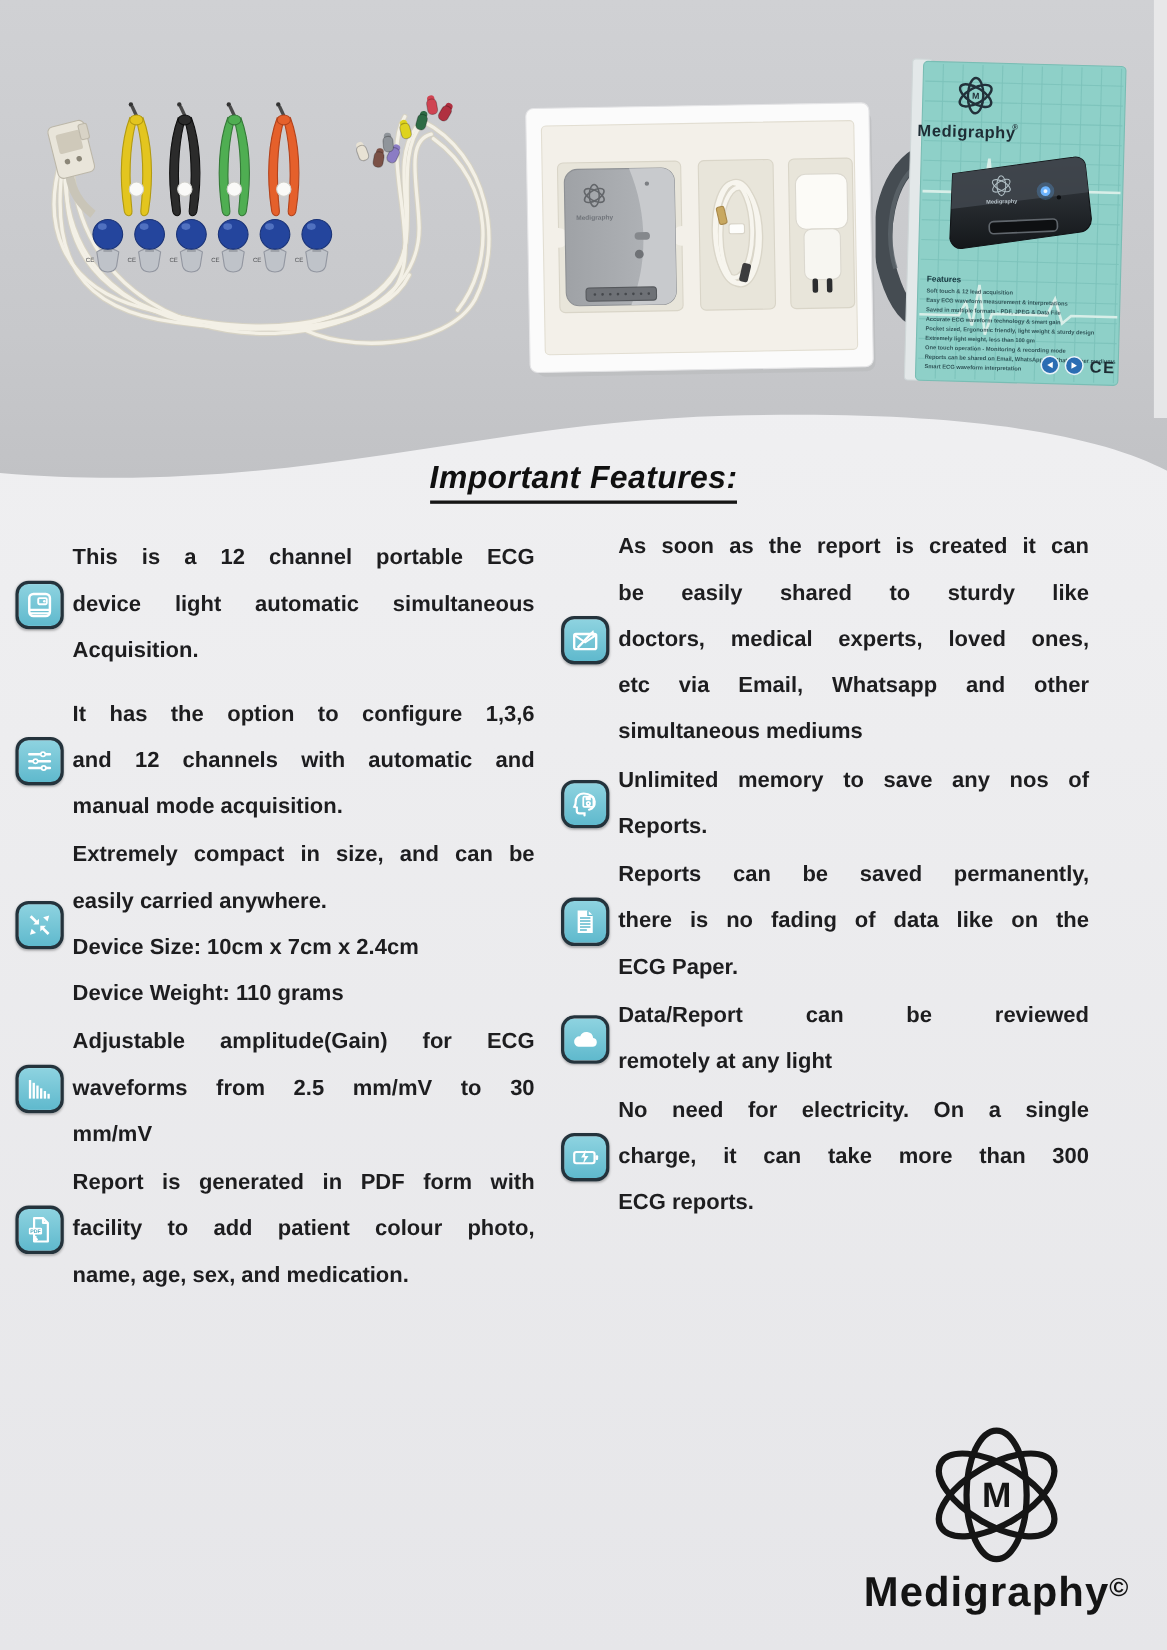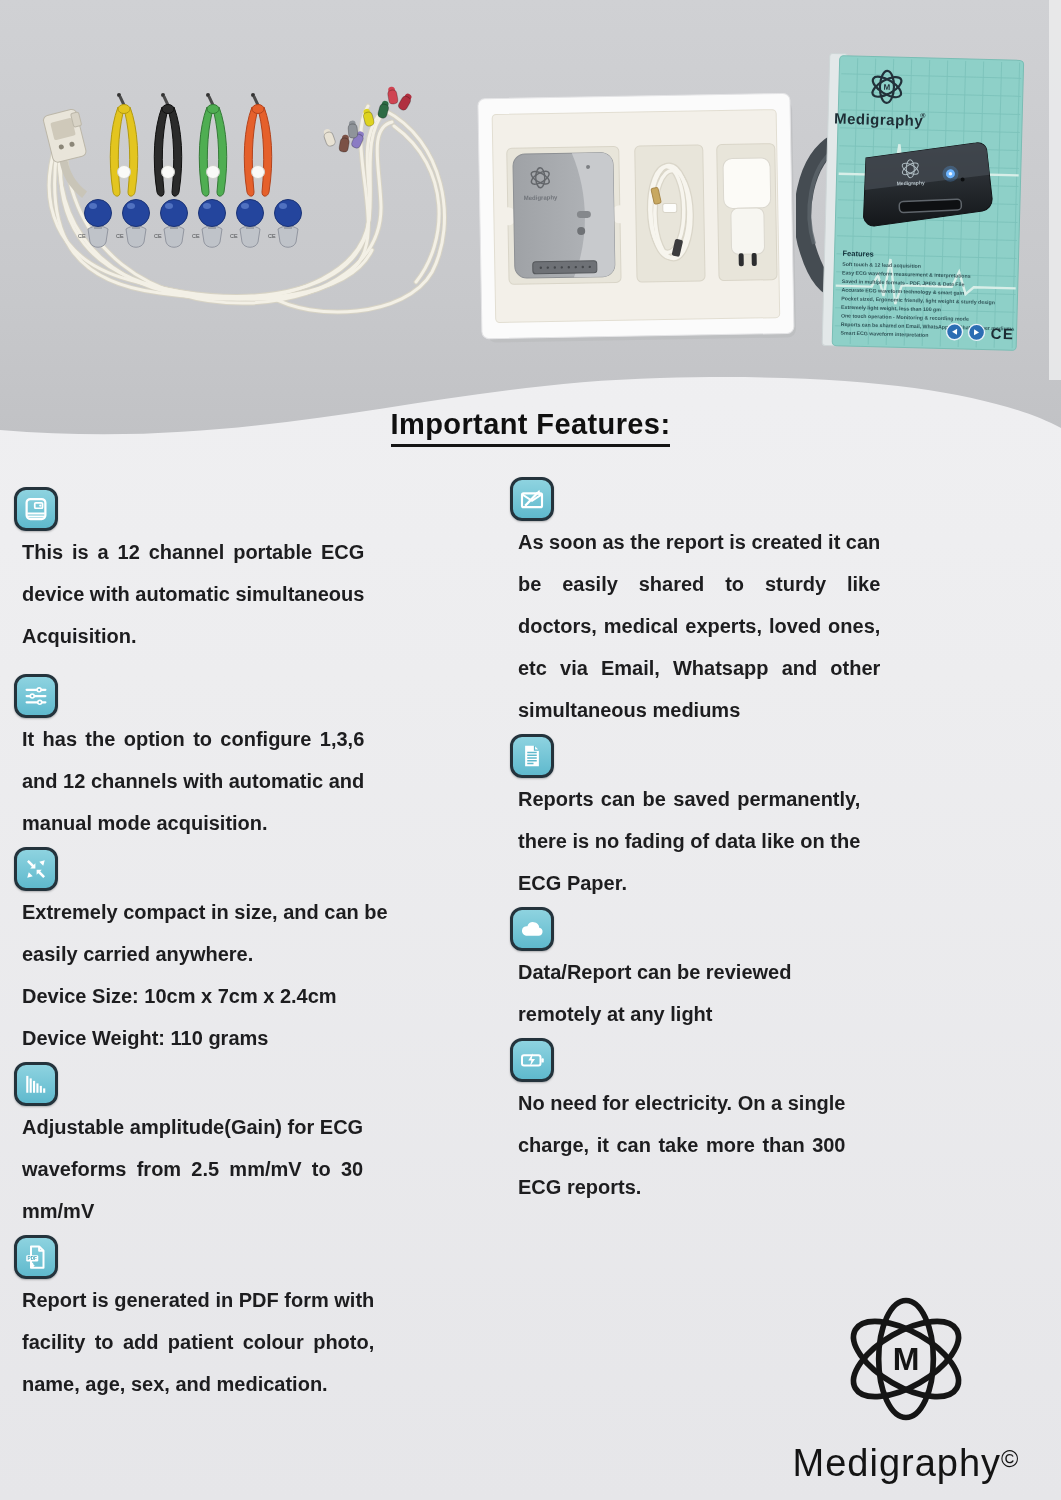--- a/index.html
+++ b/index.html
@@ -3,43 +3,43 @@
 <meta charset="utf-8">
 <style>
   html,body{margin:0;padding:0;background:#dcdcde;}
   .page{
     position:relative;width:1061px;height:1500px;overflow:hidden;
     background:linear-gradient(180deg,#f2f2f4 0%,#ededef 45%,#e6e6e9 100%);
     font-family:"Liberation Sans",sans-serif;
   }
   .hero-bg{position:absolute;left:0;top:0;z-index:0;}
   .photo{position:absolute;z-index:1;}
-  .heading-wrap{position:absolute;top:408px;left:0;width:100%;text-align:center;z-index:2;}
+  .heading-wrap{position:absolute;top:419px;left:0;width:100%;text-align:center;z-index:2;font-style:italic;}
   .heading{
     display:inline-block;font-size:29px;font-weight:700;color:#101010;
     letter-spacing:.4px;border-bottom:3px solid #151515;padding-bottom:3px;
   }
   .col{position:absolute;z-index:2;}
   #col-left{left:14px;top:486px;width:472px;}
   #col-right{left:510px;top:476px;width:480px;}
-  .feat{display:flex;align-items:flex-start;margin-bottom:2px;flex-direction:column;}
+  .feat{display:flex;align-items:center;margin-bottom:2px;}
   #col-left .feat:first-child{margin-bottom:16px;}
   .fi{
     flex:0 0 44px;width:44px;height:44px;box-sizing:border-box;border-radius:12px;
     background:linear-gradient(180deg,#8ed3e0,#5fb9cd);
     border:3px solid #24333c;display:flex;align-items:center;justify-content:center;
     box-shadow:0 1px 2px rgba(0,0,0,.25);margin-top:1px;
   }
   .fi svg{width:30px;height:30px;display:block;}
   .ft{flex:1;margin-left:8px;color:#1d1d1f;font-weight:700;font-size:20px;}
   .ln{line-height:42px;white-space:pre-wrap;}
   .ln.j{text-align:justify;text-align-last:justify;}
   .footer-logo{position:absolute;left:756px;top:1292px;width:300px;text-align:center;z-index:2;color:#141414;}
   .footer-logo svg{display:block;margin:0 auto;}
-  .brand-line{font-size:38px;font-weight:400;letter-spacing:1px;margin-top:16px;}
+  .brand-line{font-size:38px;font-weight:700;letter-spacing:1px;margin-top:1px;}
   .cp{font-size:.62em;vertical-align:.38em;}
   
   .boxline{font:600 5.2px "Liberation Sans",sans-serif;fill:#1c3a40;opacity:.85;}
   .boxtitle{font:700 7.5px "Liberation Sans",sans-serif;fill:#13333c;}
   .boxbrand{font:700 15px "Liberation Sans",sans-serif;fill:#1e2d35;letter-spacing:.5px;}
   .boxreg{font:700 7px "Liberation Sans",sans-serif;fill:#1e2d35;}
   .boxm{font:700 8px "Liberation Sans",sans-serif;fill:#22313a;}
   .boxce{font:600 15px "Liberation Sans",sans-serif;fill:#1d2b33;letter-spacing:1.5px;}
   .devlabel{font:600 6px "Liberation Sans",sans-serif;fill:#70747a;}
   .devlabel2{font:600 5px "Liberation Sans",sans-serif;fill:#b6c2c8;}
@@ -352,21 +352,21 @@
         <span class="fi">
           <svg viewBox="0 0 24 24">
             <rect x="4.5" y="4" width="15" height="16" rx="3" stroke="#fff" stroke-width="1.8" fill="none"></rect>
             <rect x="11" y="7" width="6.2" height="4.4" rx="0.8" stroke="#fff" stroke-width="1.4" fill="none"></rect>
             <circle cx="15.4" cy="9.2" r="0.9" fill="#fff"></circle>
             <path d="M5 15.5h14M5 18h14" stroke="#fff" stroke-width="1.6"></path>
           </svg>
         </span>
         <div class="ft">
           <div class="ln j">This is a 12 channel portable ECG</div>
-          <div class="ln j">device with automatic simultaneous</div>
+          <div class="ln j">device light automatic simultaneous</div>
           <div class="ln">Acquisition.</div>
         </div>
       </div>
       <div class="feat">
         <span class="fi">
           <svg viewBox="0 0 24 24">
             <g stroke="#fff" stroke-width="1.8" stroke-linecap="round">
               <path d="M4.5 7h15M4.5 12h15M4.5 17h15"></path>
             </g>
             <circle cx="14.5" cy="7" r="2.2" fill="#fff"></circle>
@@ -455,20 +455,36 @@
           <div class="ln j">As soon as the report is created it can</div>
           <div class="ln j">be easily shared to sturdy like</div>
           <div class="ln j">doctors, medical experts, loved ones,</div>
           <div class="ln j">etc via Email, Whatsapp and other</div>
           <div class="ln">simultaneous mediums</div>
         </div>
       </div>
       <div class="feat">
         <span class="fi">
           <svg viewBox="0 0 24 24">
+            <path d="M11 4.3 C7 4.3 4.9 7.3 5.1 10.5 C5.2 11.9 4.7 12.9 4.1 14 L5.9 14.5 L5.9 17 C5.9 18 6.7 18.7 7.7 18.7 L11.5 18.7 L11.5 20.2 M11 4.3 C15.5 4.3 18.6 6.8 18.9 10.2 C19.1 13 17.5 15.3 14.8 16.1" stroke="#fff" stroke-width="1.6" fill="none" stroke-linecap="round"></path>
+            <g stroke="#fff" stroke-width="1.3" fill="none">
+              <rect x="10.6" y="6.6" width="7.4" height="7.4" rx="0.8"></rect>
+              <circle cx="14.3" cy="11.6" r="1.2"></circle>
+            </g>
+            <rect x="12.3" y="6.9" width="3.8" height="2.3" fill="#fff"></rect>
+          </svg>
+        </span>
+        <div class="ft">
+          <div class="ln j">Unlimited memory to save any nos of</div>
+          <div class="ln">Reports.</div>
+        </div>
+      </div>
+      <div class="feat">
+        <span class="fi">
+          <svg viewBox="0 0 24 24">
             <path d="M6.5 3.8 H14 L17.5 7.3 V20.2 H6.5 Z" fill="#fff"></path>
             <path d="M14 3.8 V7.3 H17.5" fill="none" stroke="#5fb9cd" stroke-width="1"></path>
             <g stroke="#5fb9cd" stroke-width="1.1">
               <path d="M8.2 9.2h7.6M8.2 11.4h7.6M8.2 13.6h7.6M8.2 15.8h7.6M8.2 18h5"></path>
             </g>
           </svg>
         </span>
         <div class="ft">
           <div class="ln j">Reports can be saved permanently,</div>
           <div class="ln j">there is no fading of data like on the</div>

